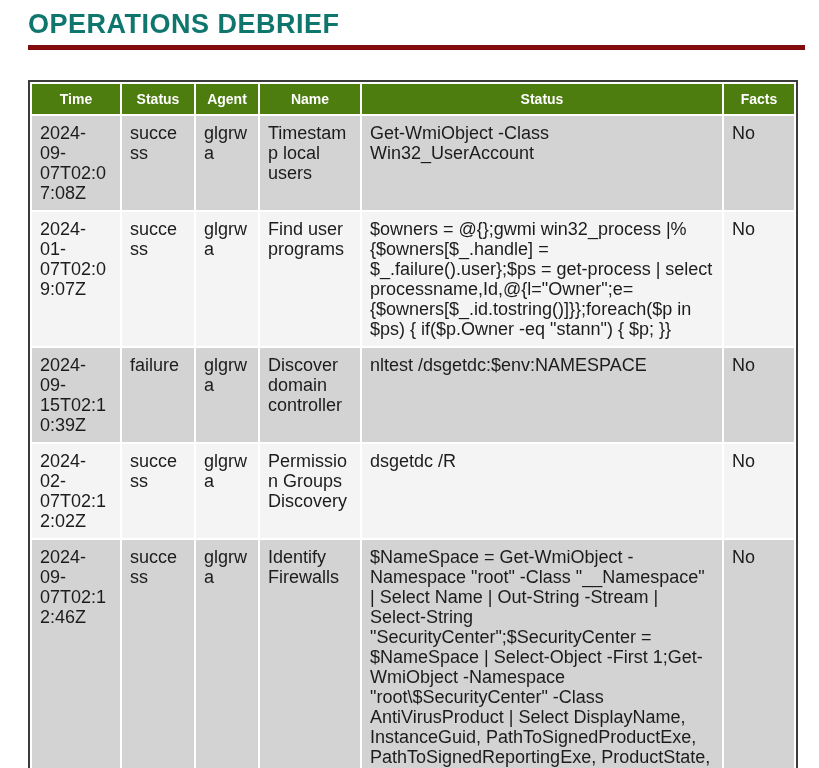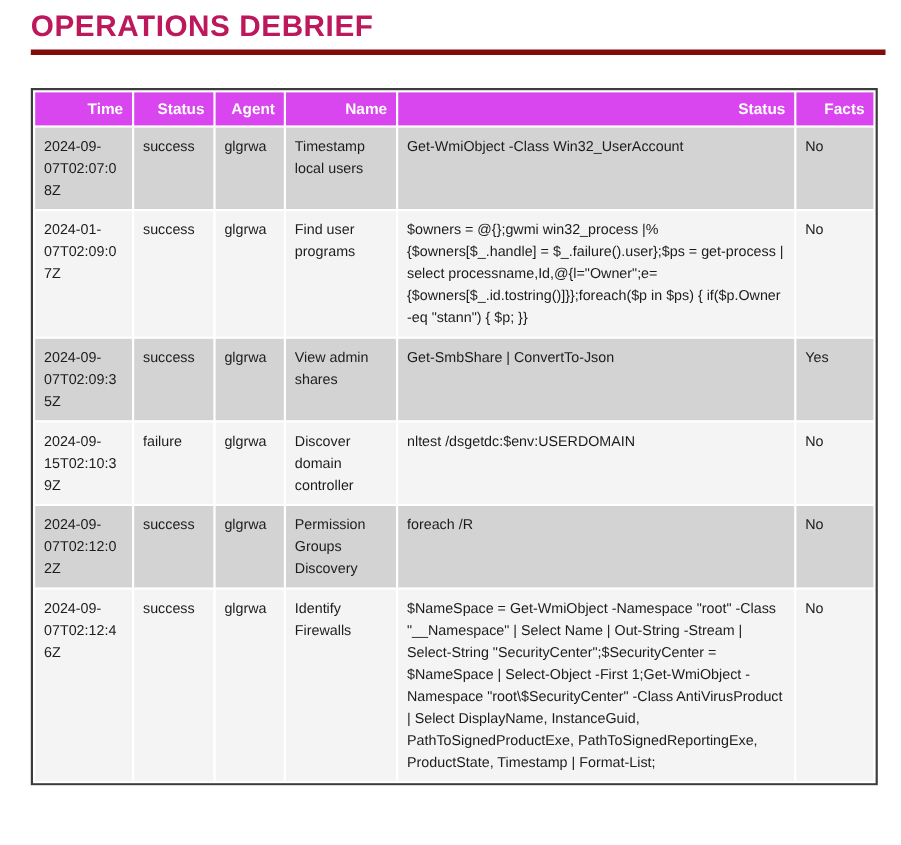--- a/index.html
+++ b/index.html
@@ -12,21 +12,21 @@
   }
   .page {
     width: 819px;
     padding: 10px 0 0 28px;
   }
   h1.page-title {
     margin: 0 0 7px 0;
     font-size: 27px;
     line-height: 28px;
     font-weight: bold;
-    color: #be185d;
+    color: #0f766e;
     letter-spacing: 0.5px;
   }
   .title-rule {
     width: 777px;
     height: 5px;
     background: #820b0b;
     margin: 0 0 30px 0;
   }
   table.ops-table {
     width: 770px;
@@ -36,33 +36,33 @@
     background: #ffffff;
     border: 2px solid #3c3c3c;
   }
   col.c-time    { width: 88px; }
   col.c-status  { width: 72px; }
   col.c-agent   { width: 62px; }
   col.c-name    { width: 100px; }
   col.c-command { width: 360px; }
   col.c-facts   { width: 70px; }
   table.ops-table th {
-    background: #d946ef;
+    background: #4d7c0f;
     color: #ffffff;
     font-size: 14px;
     font-weight: bold;
-    text-align: right;
+    text-align: center;
     padding: 6px 8px;
     line-height: 18px;
     white-space: nowrap;
     overflow: hidden;
   }
   table.ops-table td {
     vertical-align: top;
-    font-size: 13px;
+    font-size: 18px;
     line-height: 20px;
     padding: 7px 8px;
     overflow-wrap: break-word;
     word-wrap: break-word;
   }
   tbody tr:nth-child(odd) td  { background: #d3d3d3; }
   tbody tr:nth-child(even) td { background: #f4f4f4; }
 </style>
 </head>
 <body>
@@ -102,41 +102,33 @@
       </tr>
       <tr>
         <td>2024-01-07T02:09:07Z</td>
         <td>success</td>
         <td>glgrwa</td>
         <td>Find user programs</td>
         <td>$owners = @{};gwmi win32_process |% {$owners[$_.handle] = $_.failure().user};$ps = get-process | select processname,Id,@{l="Owner";e={$owners[$_.id.tostring()]}};foreach($p in $ps) { if($p.Owner -eq "stann") { $p; }}</td>
         <td>No</td>
       </tr>
       <tr>
-        <td>2024-09-07T02:09:35Z</td>
-        <td>success</td>
-        <td>glgrwa</td>
-        <td>View admin shares</td>
-        <td>Get-SmbShare | ConvertTo-Json</td>
-        <td>Yes</td>
-      </tr>
-      <tr>
         <td>2024-09-15T02:10:39Z</td>
         <td>failure</td>
         <td>glgrwa</td>
         <td>Discover domain controller</td>
-        <td>nltest /dsgetdc:$env:USERDOMAIN</td>
+        <td>nltest /dsgetdc:$env:NAMESPACE</td>
         <td>No</td>
       </tr>
       <tr>
-        <td>2024-09-07T02:12:02Z</td>
+        <td>2024-02-07T02:12:02Z</td>
         <td>success</td>
         <td>glgrwa</td>
         <td>Permission Groups Discovery</td>
-        <td>foreach /R</td>
+        <td>dsgetdc /R</td>
         <td>No</td>
       </tr>
       <tr>
         <td>2024-09-07T02:12:46Z</td>
         <td>success</td>
         <td>glgrwa</td>
         <td>Identify Firewalls</td>
         <td>$NameSpace = Get-WmiObject -Namespace "root" -Class "__Namespace" | Select Name | Out-String -Stream | Select-String "SecurityCenter";$SecurityCenter = $NameSpace | Select-Object -First 1;Get-WmiObject -Namespace "root\$SecurityCenter" -Class AntiVirusProduct | Select DisplayName, InstanceGuid, PathToSignedProductExe, PathToSignedReportingExe, ProductState, Timestamp | Format-List;</td>
         <td>No</td>
       </tr>

